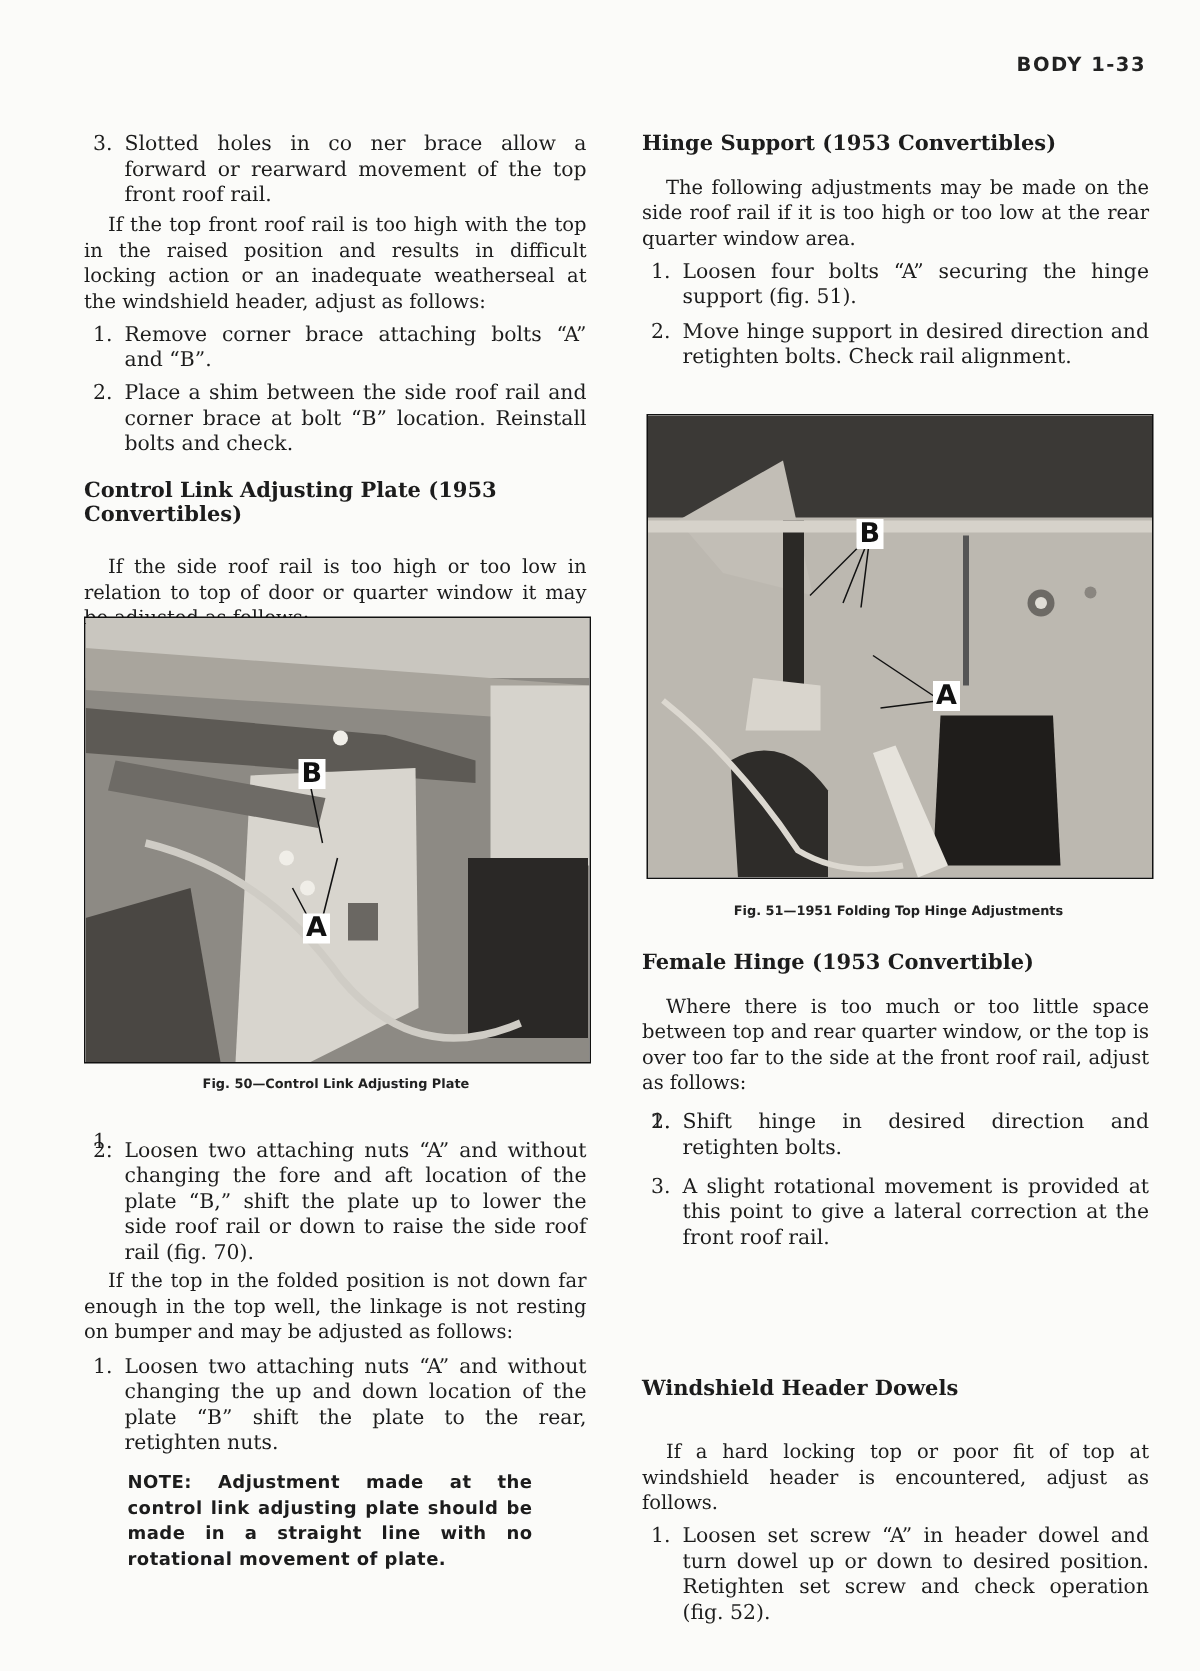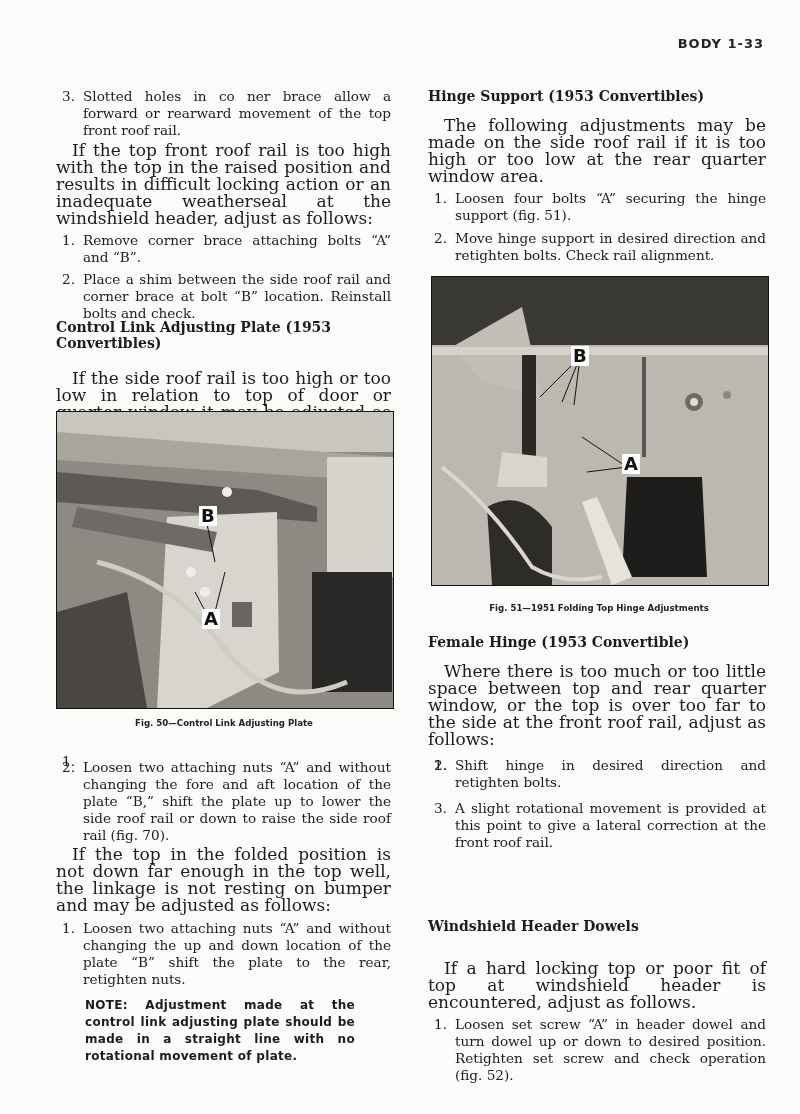--- a/index.html
+++ b/index.html
@@ -3,21 +3,21 @@
 <meta charset="utf-8">
 <style>
   html, body { margin:0; padding:0; }
   body { width:800px; height:1114px; background:#fbfbf9; position:relative; overflow:hidden;
          font-family:"DejaVu Serif","Liberation Serif",serif; color:#1c1c1c; }
   .abs { position:absolute; }
   .header { right:36px; top:36px; font-family:"DejaVu Sans","Liberation Sans",sans-serif; font-weight:bold; font-size:13px; letter-spacing:1px; color:#222; }
   .col { position:absolute; }
   .col-left { left:56px; width:335px; }
   .col-right { left:428px; width:338px; }
-  p { margin:0; font-size:17px; line-height:17px; text-align:justify; }
+  p { margin:0; font-size:13px; line-height:17px; text-align:justify; }
   .indent { text-indent:16px; }
   .item { position:relative; padding-left:27px; font-size:13.6px; line-height:17px; text-align:justify; }
   .item .num { position:absolute; left:6px; top:0; }
   h3 { margin:0; font-size:14px; font-weight:bold; font-family:"DejaVu Serif","Liberation Serif",serif; }
   .caption { font-family:"DejaVu Sans","Liberation Sans",sans-serif; font-weight:bold; font-size:8.6px; text-align:center; color:#222; }
   .note { font-family:"DejaVu Sans","Liberation Sans",sans-serif; font-weight:bold; font-size:12px; line-height:17px; text-align:justify; letter-spacing:0.3px; }
   .photo { position:absolute; border:1px solid #111; overflow:hidden; }
   .photo svg { display:block; }
   .callout { position:absolute; background:#fff; font-family:"DejaVu Sans","Liberation Sans",sans-serif; font-weight:bold; color:#111; font-size:18px; line-height:20px; padding:0 2px; }
 </style>

